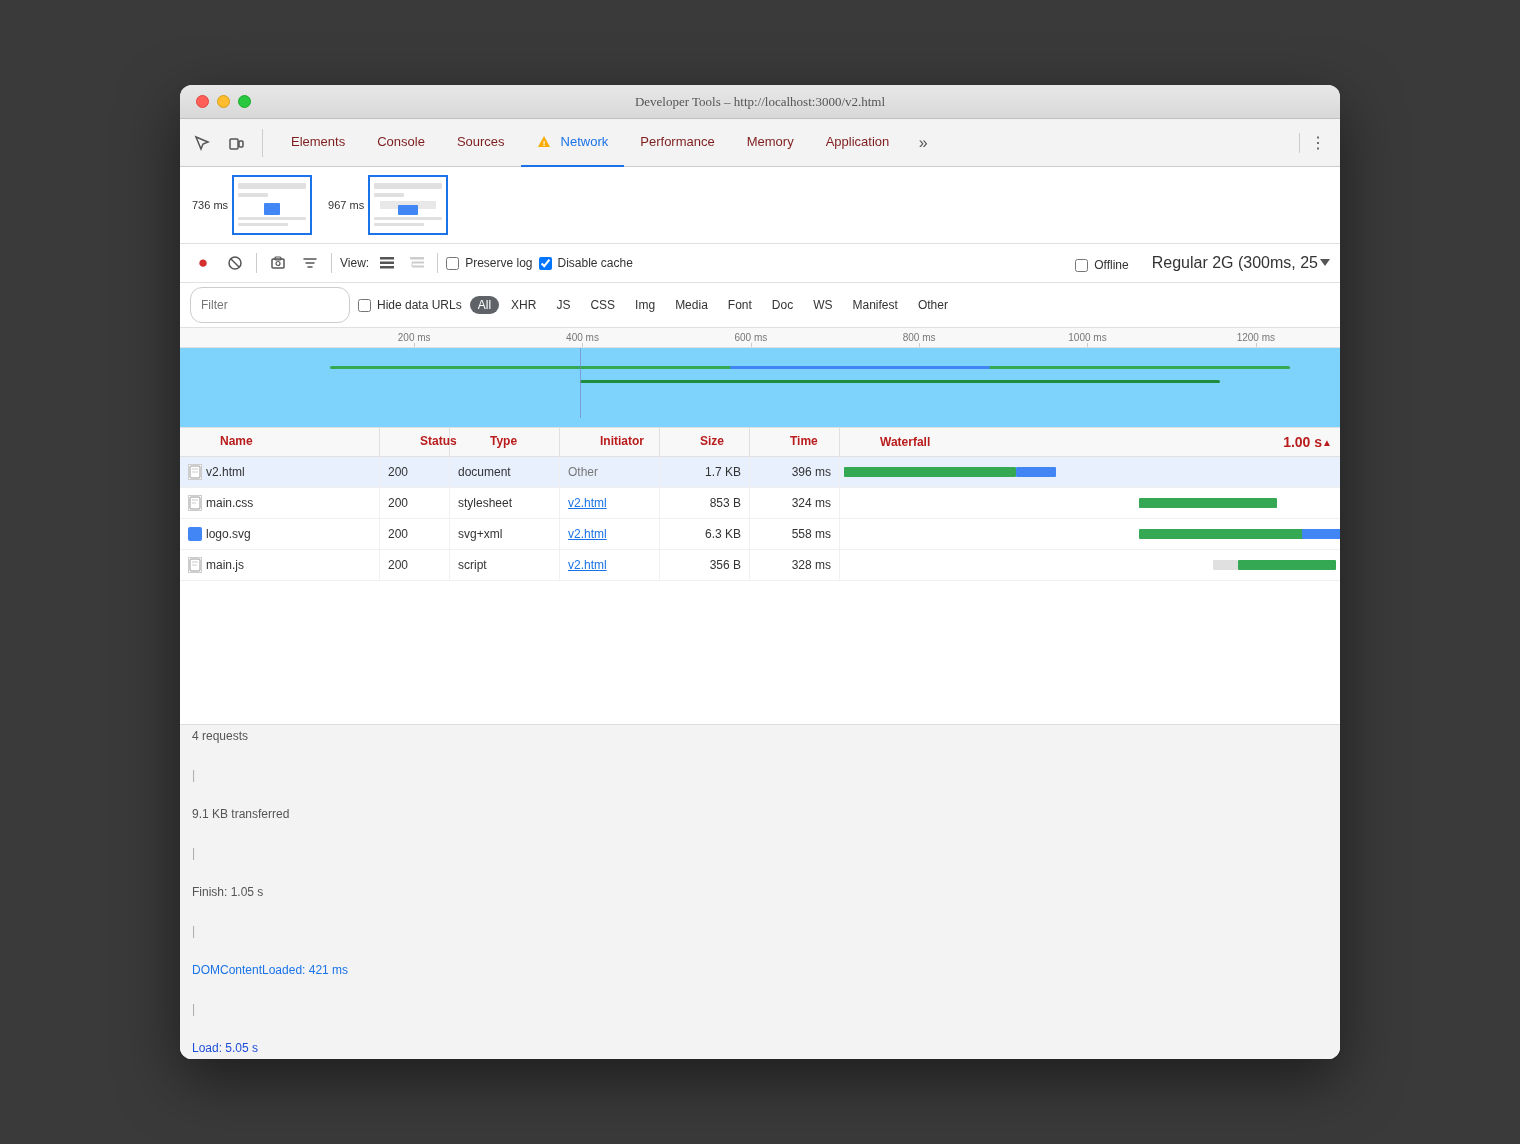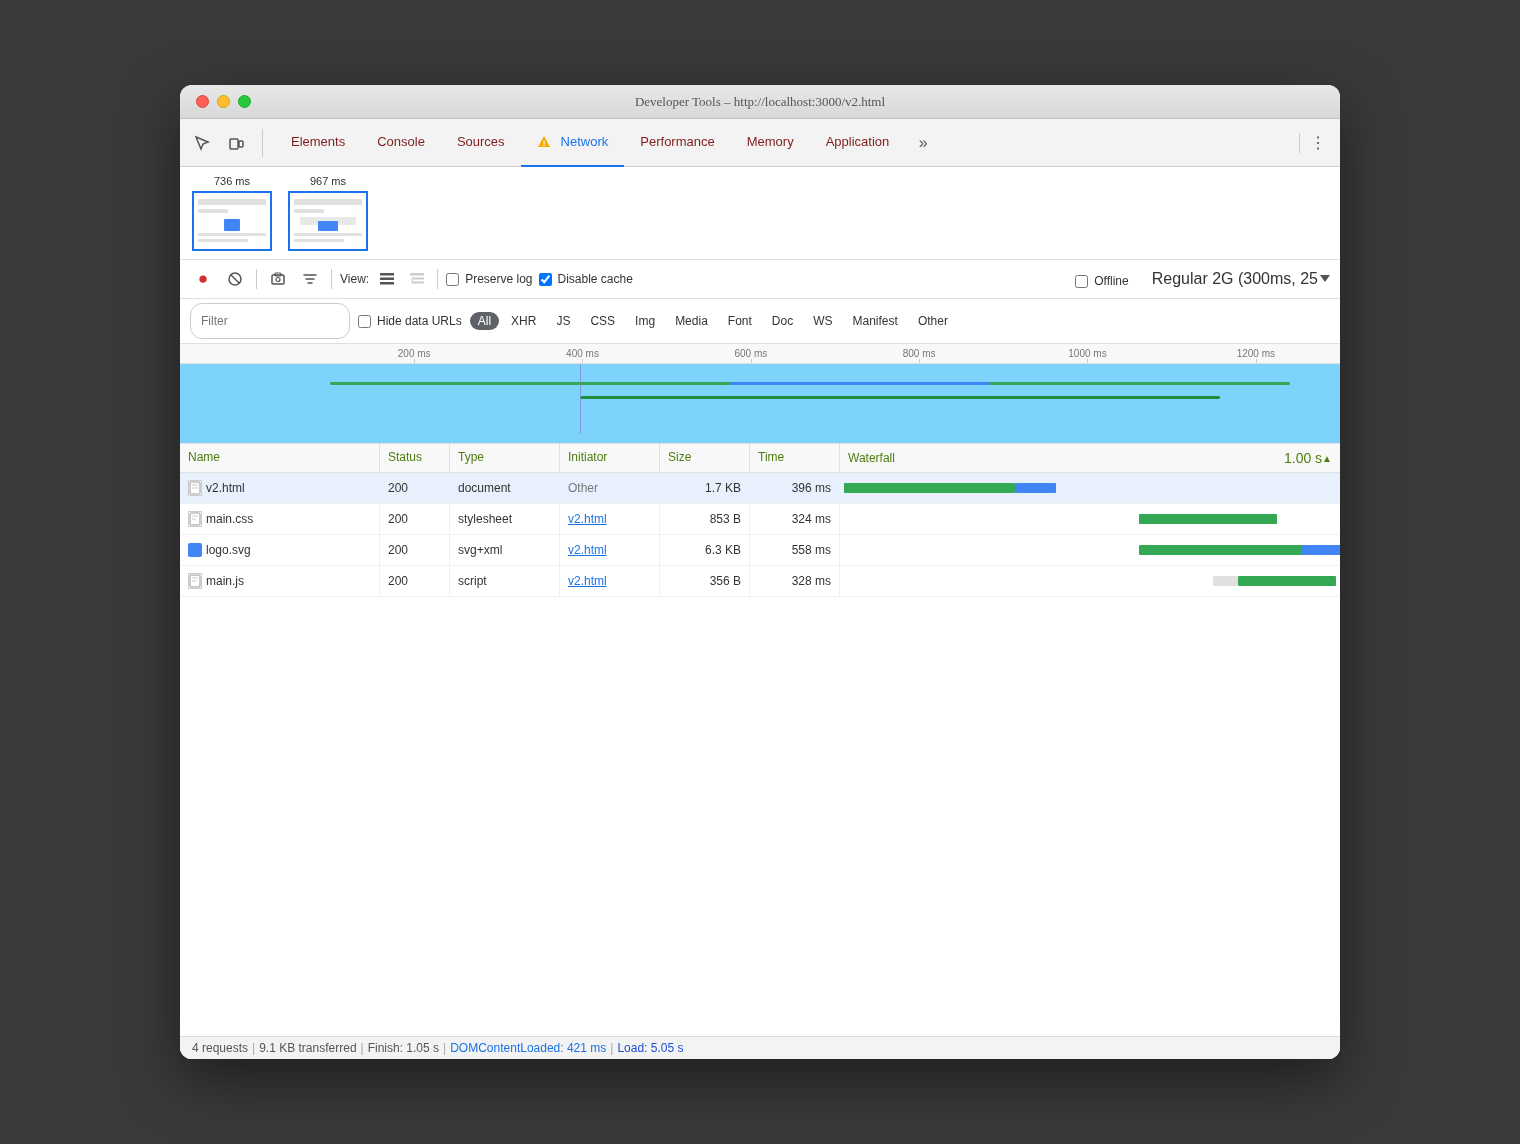--- a/index.html
+++ b/index.html
@@ -132,21 +132,21 @@
     .filmstrip {
       background: #fff;
       padding: 8px 12px;
       border-bottom: 1px solid #e0e0e0;
       display: flex;
       gap: 16px;
       flex-shrink: 0;
     }
     .film-item {
       display: flex;
-      flex-direction: column;
+      flex-direction: row;
       align-items: center;
       gap: 4px;
     }
     .film-time {
       font-size: 11px;
       color: #333;
     }
     .film-thumb {
       width: 80px;
       height: 60px;
@@ -311,26 +311,27 @@
       grid-template-columns: 200px 70px 110px 100px 90px 90px 1fr;
       border-bottom: 1px solid #e0e0e0;
       background: #f8f8f8;
       position: sticky;
       top: 0;
       z-index: 10;
     }
     .th {
       padding: 6px 8px;
       font-size: 12px;
-      color: #4d7c0f;
-      font-weight: 400;
+      color: #b91c1c;
+      font-weight: 700;
       border-right: 1px solid #e0e0e0;
       cursor: pointer;
       user-select: none;
       white-space: nowrap;
+      margin-left: 32px;
     }
     .th:last-child { border-right: none; display: flex; align-items: center; justify-content: space-between; }
     .table-row {
       display: grid;
       grid-template-columns: 200px 70px 110px 100px 90px 90px 1fr;
       border-bottom: 1px solid #f0f0f0;
     }
     .table-row.selected { background: #e8f0fe; }
     .td {
       padding: 5px 8px;
@@ -383,22 +384,23 @@
     .wf-blue { background: #4285f4; }
     
     .status-bar {
       background: #f3f3f3;
       border-top: 1px solid #ddd;
       padding: 4px 12px;
       font-size: 12px;
       color: #555;
       display: flex;
       align-items: flex-start;
-      gap: 4px;
+      gap: 25px;
       flex-shrink: 0;
+      flex-direction: column;
     }
     .status-sep { color: #aaa; }
     .status-link { color: #1a73e8; cursor: pointer; }
     .status-red { color: #1d4ed8; }
     
     .requests-table::-webkit-scrollbar { width: 8px; }
     .requests-table::-webkit-scrollbar-track { background: #f1f1f1; }
     .requests-table::-webkit-scrollbar-thumb { background: #c1c1c1; border-radius: 4px; }
   </style>
 </head>

